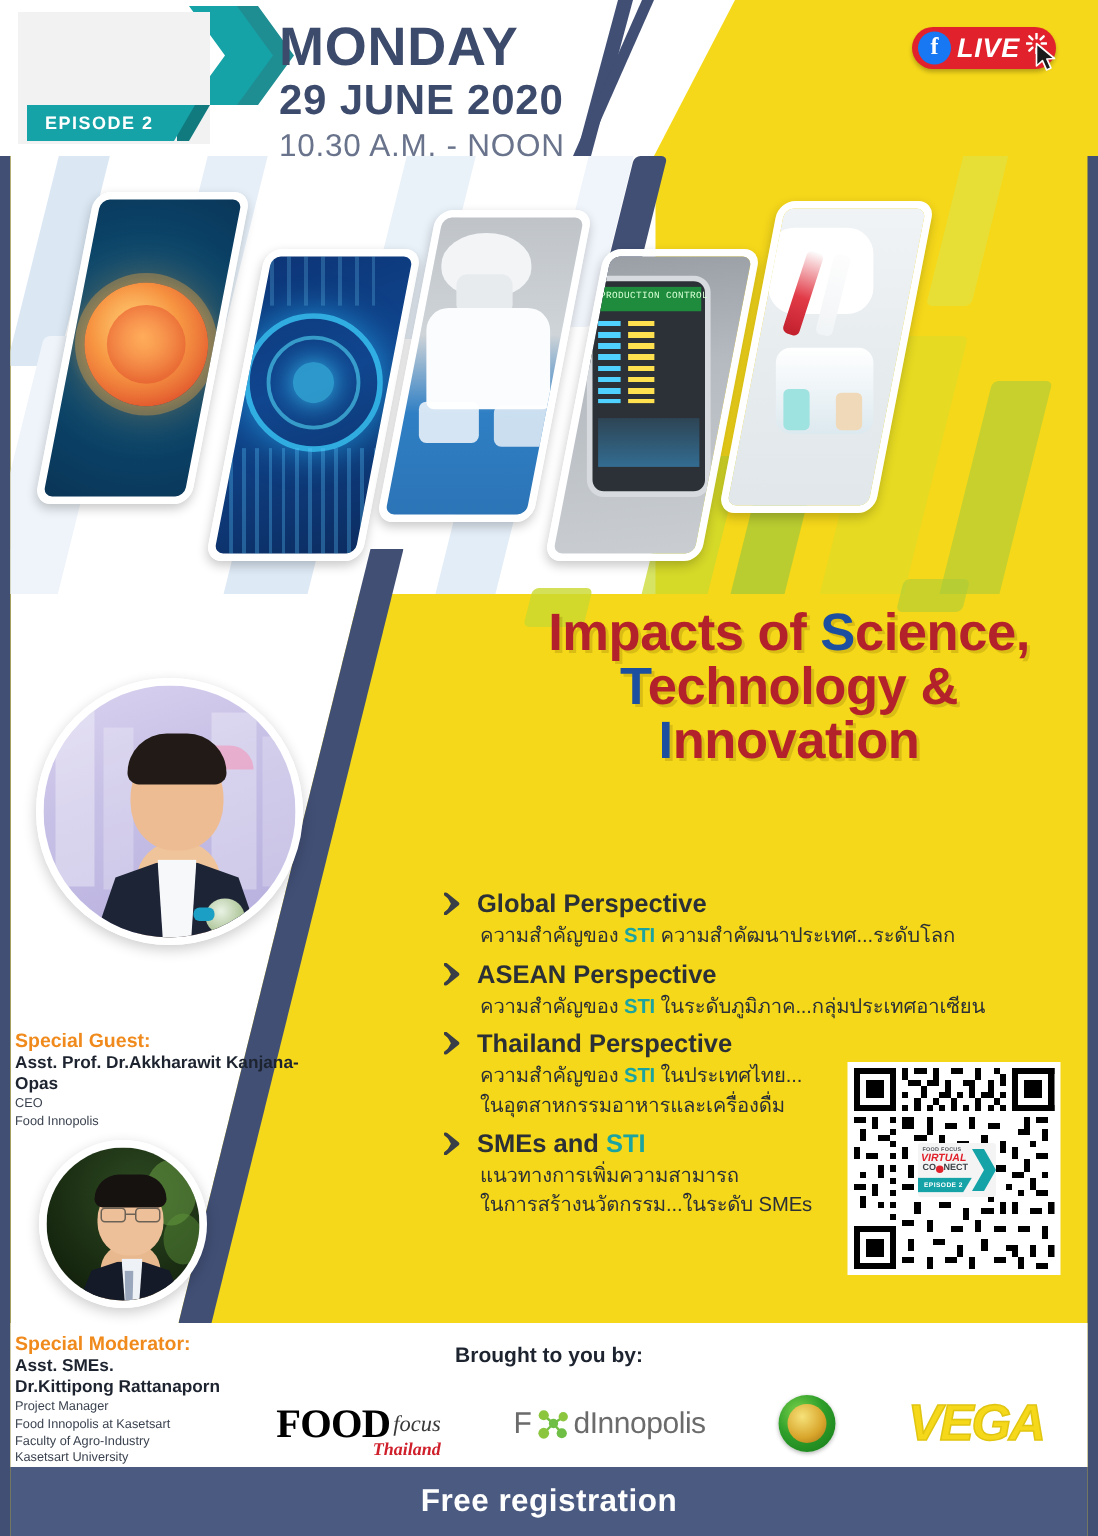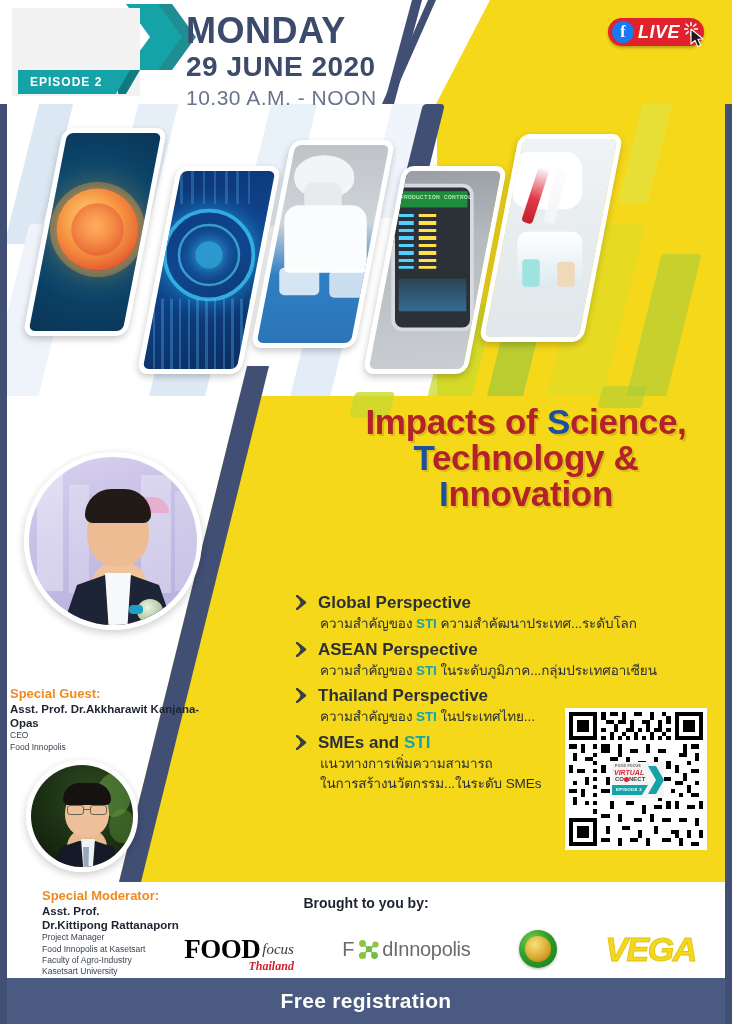--- a/index.html
+++ b/index.html
@@ -181,21 +181,21 @@
   .portrait {
     position:absolute; border-radius:50%; overflow:hidden;
     border:5px solid #ffffff; z-index:5;
     box-shadow:0 3px 9px rgba(0,0,0,.2);
   }
   .p1 { left:24px; top:452px; width:178px; height:178px; }
   .p2 { left:26px; top:760px; width:112px; height:112px; }
 
   .speaker-block { position:absolute; z-index:6; }
   .sb1 { left:10px; top:686px; width:200px; }
-  .sb2 { left:10px; top:888px; width:190px;margin-left:32px; }
+  .sb2 { left:10px; top:888px; width:190px; }
   .sp-role {
     font-size:13px; font-weight:bold; color:#f08a1c; line-height:1.25;
   }
   .sp-name {
     font-size:11.5px; font-weight:bold; color:#1d2430; line-height:1.22;
   }
   .sp-meta { font-size:8.5px; color:#3a424f; line-height:1.32; }
 
   
   .title-wrap {
@@ -463,21 +463,21 @@
 
   <div class="speaker-block sb1">
     <div class="sp-role">Special Guest:</div>
     <div class="sp-name">Asst. Prof. Dr.Akkharawit  Kanjana-Opas</div>
     <div class="sp-meta">CEO</div>
     <div class="sp-meta">Food Innopolis</div>
   </div>
 
   <div class="speaker-block sb2">
     <div class="sp-role">Special Moderator:</div>
-    <div class="sp-name">Asst. Prof.</div>
+    <div class="sp-name">Asst. SMEs.</div>
     <div class="sp-name">Dr.Kittipong Rattanaporn</div>
     <div class="sp-meta">Project Manager</div>
     <div class="sp-meta">Food Innopolis at Kasetsart</div>
     <div class="sp-meta">Faculty of Agro-Industry</div>
     <div class="sp-meta">Kasetsart University</div>
   </div>
 
   <div class="title-wrap">
     <div class="title-line"><span>Impacts of </span><span class="hl">S</span><span>cience,</span></div>
     <div class="title-line"><span class="hl">T</span><span>echnology &amp;</span></div>
@@ -510,20 +510,21 @@
 
     <div class="agenda-item">
       <div class="agenda-head">
         <svg class="chev" width="13" height="15" viewBox="0 0 13 15">
           <path d="M1 1 L9 7.5 L1 14 L4.6 7.5 Z" fill="#3a3f47"></path>
           <path d="M1 1 L9 7.5 L1 14" fill="none" stroke="#3a3f47" stroke-width="2.4" stroke-linejoin="round" stroke-linecap="round"></path>
         </svg>
         <div class="agenda-title">Thailand Perspective</div>
       </div>
       <div class="agenda-desc"><span>ความสำคัญของ </span><span class="sti">STI</span><span> ในประเทศไทย...</span></div>
+      <div class="agenda-desc">ในอุตสาหกรรมอาหารและเครื่องดื่ม</div>
     </div>
 
     <div class="agenda-item">
       <div class="agenda-head">
         <svg class="chev" width="13" height="15" viewBox="0 0 13 15">
           <path d="M1 1 L9 7.5 L1 14 L4.6 7.5 Z" fill="#3a3f47"></path>
           <path d="M1 1 L9 7.5 L1 14" fill="none" stroke="#3a3f47" stroke-width="2.4" stroke-linejoin="round" stroke-linecap="round"></path>
         </svg>
         <div class="agenda-title"><span>SMEs and </span><span class="sti">STI</span></div>
       </div>

